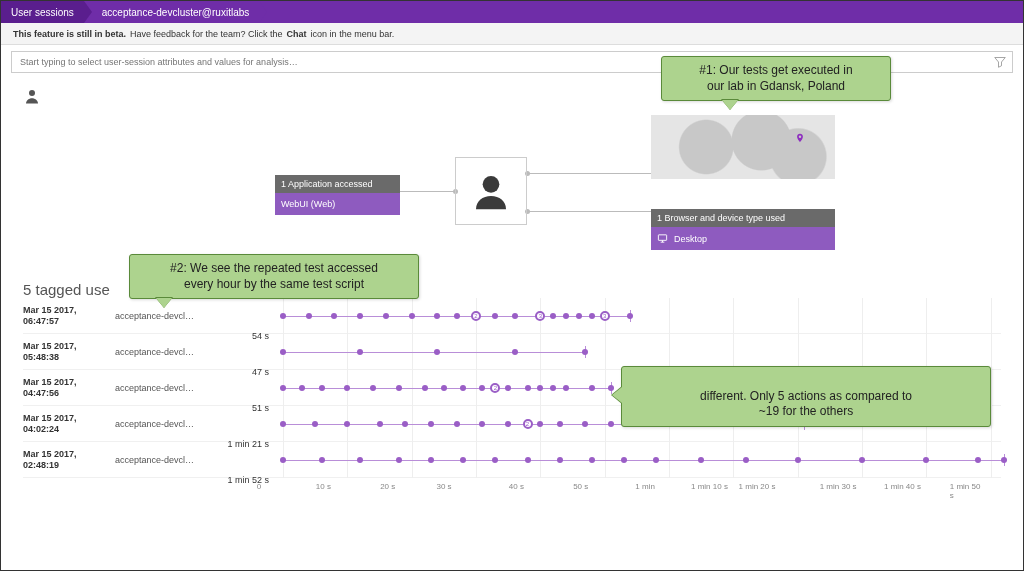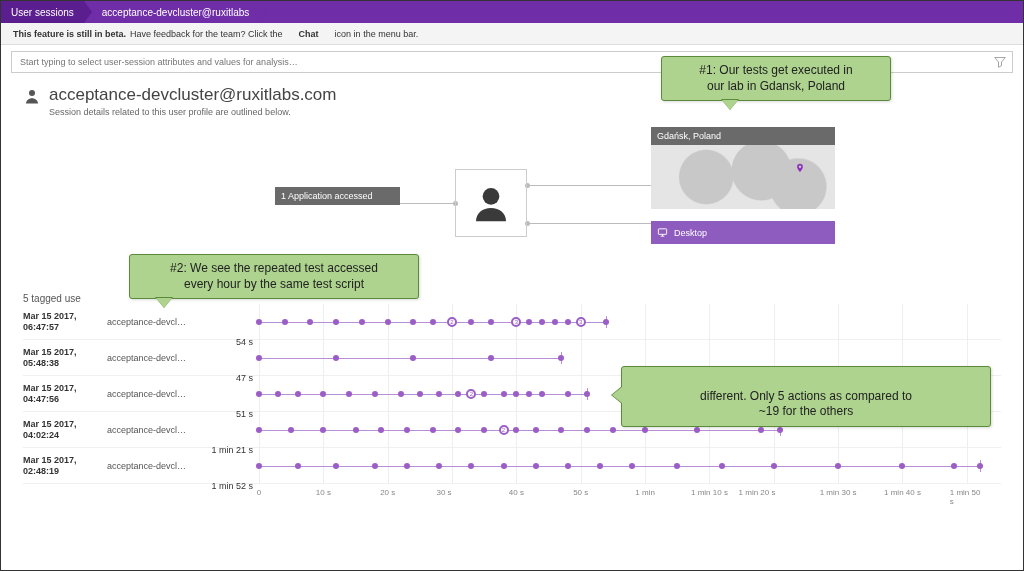--- a/index.html
+++ b/index.html
@@ -49,33 +49,33 @@
   radial-gradient(circle at 60% 40%, #c8c8c8 0 25%, transparent 26%),
   radial-gradient(circle at 80% 65%, #c8c8c8 0 18%, transparent 19%),
   #e5e5e5; }
 .pin { position:absolute; right:30px; top:14px; width:10px; height:10px; }
 .pin svg { fill:#8e2fbf; }
 
 .dev-card { position:absolute; left:628px; top:94px; width:184px; }
 .dev-body { background:#8e5bbf; color:#fff; font-size:9px; padding:6px; display:flex; align-items:center; gap:6px; }
 .dev-body svg { width:11px; height:11px; fill:#fff; }
 
-.section-title { font-size:10px; color:#555; margin-top:6px; }
+.section-title { font-size:15px; color:#555; margin-top:6px; }
 .analyze-row { font-size:10px; color:#555; margin:10px 0 8px; display:flex; align-items:center; gap:6px; }
 .sel { border:1px solid #ccc; padding:3px 20px 3px 6px; font-size:9px; color:#666; position:relative; cursor:pointer; }
 .sel .chev { position:absolute; right:5px; top:5px; width:7px; height:7px; }
 .sel.second .chev path { stroke:#2aa3c9; }
 .sel.second { color:#888; }
 
 .tbl-hdr { display:flex; font-size:9px; color:#444; border-bottom:1px solid #ccc; padding-bottom:3px; }
 .col-start { width:84px; font-weight:bold; }
 .col-tag { width:96px; }
 .col-dur { width:56px; text-align:right; padding-right:6px; }
 
-.row { display:flex; align-items:center; height:36px; border-bottom:1px solid #f0f0f0; font-size:9px; color:#333; }
+.row { display:flex; align-items:center; height:36px; border-bottom:1px solid #f0f0f0; font-size:9px; color:#333;gap:8px; }
 .row .col-start { font-weight:bold; line-height:1.2; }
 .row .col-tag { color:#555; }
 .row .col-dur { text-align:right; padding-right:6px;margin-top:40px; }
 .row .timeline { flex:1; position:relative; height:36px; }
 .tl-line { position:absolute; top:18px; height:1px; background:#b98ed8; }
 .tl-dot { position:absolute; top:15px; width:6px; height:6px; border-radius:50%; background:#9a5ec6; }
 .tl-dot.big { width:10px; height:10px; top:13px; background:#fff; border:2px solid #9a5ec6; font-size:6px; color:#9a5ec6; display:flex; align-items:center; justify-content:center; }
 .tl-end { position:absolute; top:12px; width:1px; height:12px; background:#b98ed8; }
 .tl-grid { position:absolute; top:0; bottom:0; width:1px; background:#eee; }
 
@@ -99,70 +99,67 @@
 <body>
 
 <div class="topbar">
   <div class="bc first">User sessions</div>
   <div class="bc second">acceptance-devcluster@ruxitlabs</div>
 </div>
 
 <div class="betabar">
   <b>This feature is still in beta.</b>
   <span>Have feedback for the team? Click the </span>
-  <b style="margin:0 16px">Chat</b>
+  <b style="margin:0 4px">Chat</b>
   <span> icon in the menu bar.</span>
 </div>
 
 <div class="searchbar">
   <input placeholder="Start typing to select user-session attributes and values for analysis…" style="">
   <svg class="filter-icon" viewBox="0 0 16 16">
       <path d="M1 2h14l-5 6v5l-4 2v-7z" fill="none" stroke="#888" stroke-width="1"></path>
     </svg>
 </div>
 
 <div class="content">
   <div class="profile-head">
     <svg class="avatar-icon" viewBox="0 0 24 24">
         <circle cx="12" cy="8" r="4"></circle>
         <path d="M4 22c0-4 4-7 8-7s8 3 8 7z"></path>
       </svg>
-    <div>
-      <h1>acceptance-devcluster@ruxitlabs.com</h1>
-      <div class="sub">Session details related to this user profile are outlined below.</div>
-    </div>
   </div>
 
   <div class="diagram">
     <div class="conn h1"></div>
       <div class="conn h2"></div>
       <div class="conn h3"></div>
     <div class="dot d1"></div>
       <div class="dot d2"></div>
       <div class="dot d3"></div>
     <div class="user-box"></div>
     <svg class="user-svg" viewBox="0 0 24 24">
         <circle cx="12" cy="8" r="5"></circle>
         <path d="M3 23c0-5 4-8 9-8s9 3 9 8z"></path>
       </svg>
 
     <div class="app-card">
       <div class="card-hdr">1 Application accessed</div>
+      <div class="card-body">WebUI (Web)</div>
     </div>
 
     <div class="loc-card">
-      <div class="card-hdr">Gdańsk, Poland</div>
       <div class="mapimg">
         <div class="pin"><svg viewBox="0 0 24 24">
               <path d="M12 2C8 2 5 5 5 9c0 5 7 13 7 13s7-8 7-13c0-4-3-7-7-7zm0 10a3 3 0 110-6 3 3 0 010 6z"></path>
             </svg></div>
       </div>
     </div>
 
     <div class="dev-card">
+      <div class="card-hdr">1 Browser and device type used</div>
       <div class="dev-body">
         <svg viewBox="0 0 24 24">
             <rect x="3" y="4" width="18" height="12" rx="1" fill="none" stroke="#fff" stroke-width="2"></rect>
             <path d="M8 20h8M12 16v4" stroke="#fff" stroke-width="2"></path>
           </svg>
         <span>Desktop</span>
       </div>
     </div>
   </div>
 

